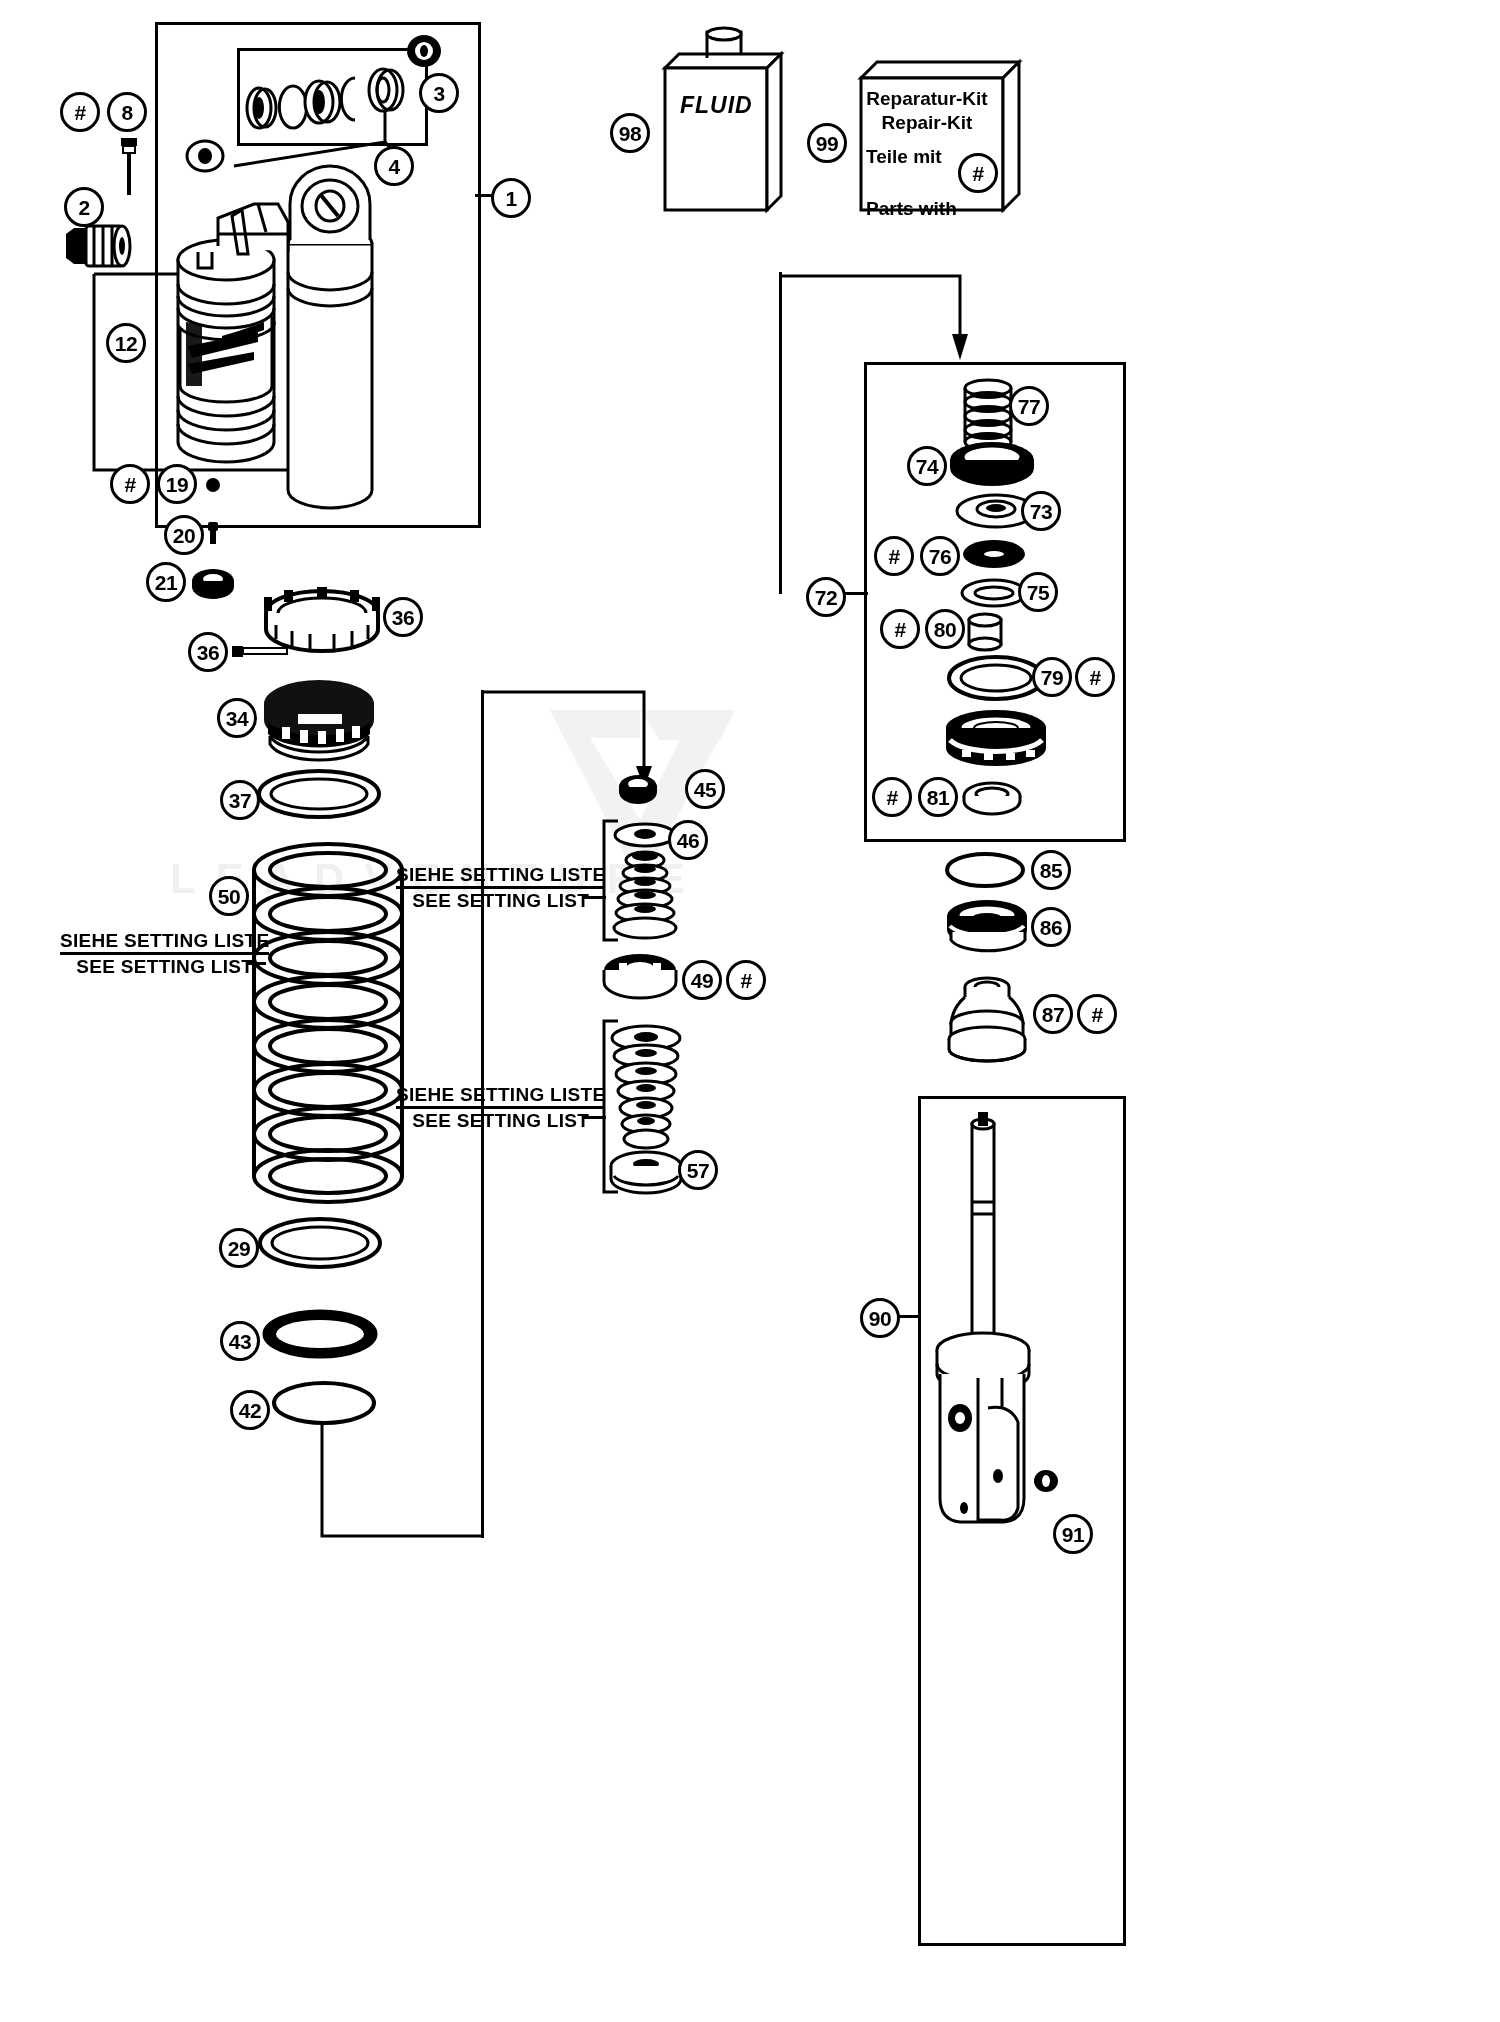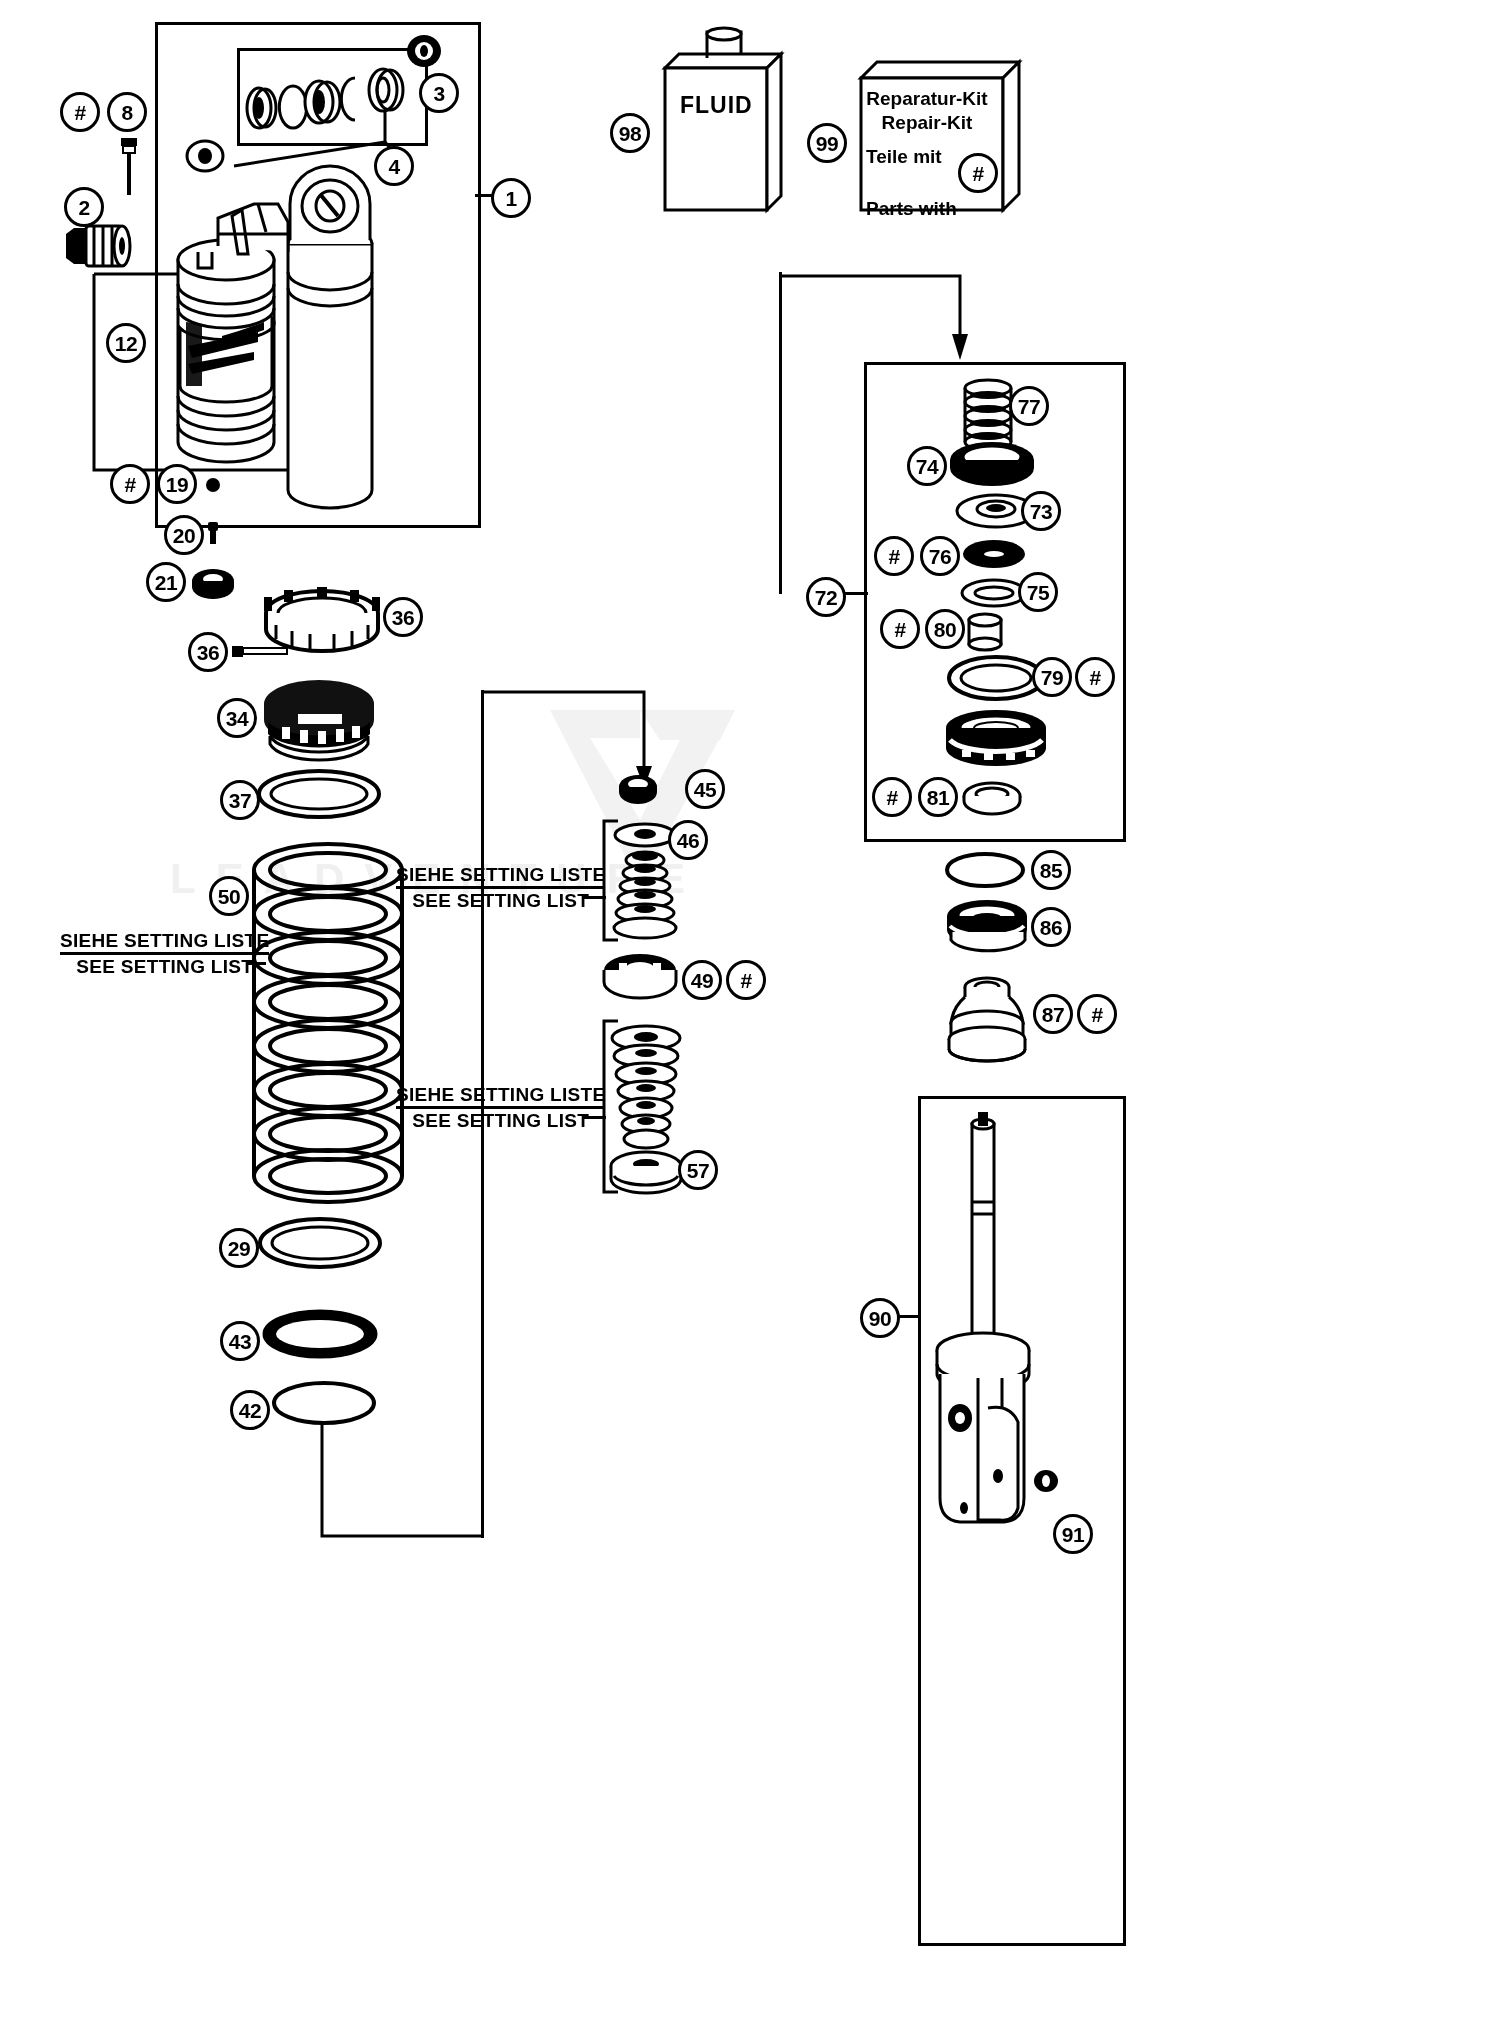--- a/index.html
+++ b/index.html
@@ -397,21 +397,21 @@
 
       <rect x="52" y="4" width="34" height="26" fill="#fff" stroke="#000" stroke-width="3"></rect>
       <ellipse cx="69" cy="6" rx="17" ry="6" fill="#fff" stroke="#000" stroke-width="3"></ellipse>
 
       <polygon points="10,40 112,40 126,26 24,26" fill="#fff" stroke="#000" stroke-width="3"></polygon>
       <rect x="10" y="40" width="102" height="142" fill="#fff" stroke="#000" stroke-width="3"></rect>
       <polygon points="112,40 126,26 126,168 112,182" fill="#fff" stroke="#000" stroke-width="3"></polygon>
       <line x1="52" y1="30" x2="52" y2="26" stroke="#000" stroke-width="3"></line>
     </svg>
   </div>
-  <div class="fluid-label" style="left:680px;top:92px;">FLUID</div>
+  <div class="fluid-label" style="left:680px;top:92px;font-style:italic;">FLUID</div>
 
   <div class="art" style="left:855px;top:50px;">
     <svg width="176" height="168">
       <polygon points="6,28 148,28 164,12 22,12" fill="#fff" stroke="#000" stroke-width="3"></polygon>
       <rect x="6" y="28" width="142" height="132" fill="#fff" stroke="#000" stroke-width="3"></rect>
       <polygon points="148,28 164,12 164,144 148,160" fill="#fff" stroke="#000" stroke-width="3"></polygon>
     </svg>
   </div>
   <div class="rk-txt" style="left:862px;top:87px;width:130px;">Reparatur-Kit</div>
   <div class="rk-txt" style="left:862px;top:111px;width:130px;">Repair-Kit</div>

